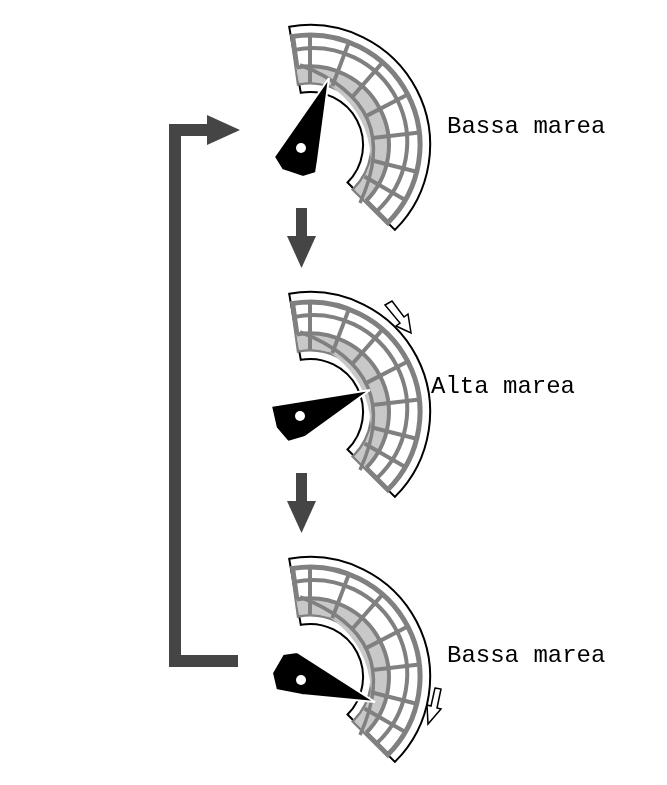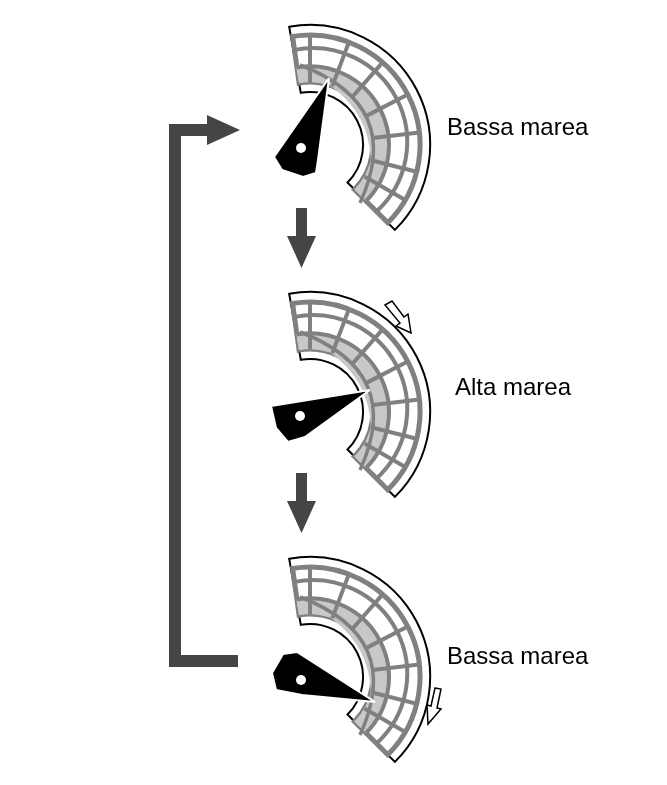--- a/index.html
+++ b/index.html
@@ -1,18 +1,18 @@
 <!DOCTYPE html>
 <html><head>
 <meta charset="utf-8">
 <style>
   html, body { margin:0; padding:0; background:#ffffff; }
   body { width:667px; height:785px; position:relative; overflow:hidden; font-family:"Liberation Sans", sans-serif; }
   #stage { position:absolute; left:0; top:0; width:667px; height:785px; }
-  .label { position:absolute; font-size:24px; color:#000; white-space:nowrap; font-family:Liberation Sans, sans-serif; }
+  .label { position:absolute; font-size:24px; color:#000; white-space:nowrap; font-family:Liberation Mono, monospace; }
 </style>
 </head>
 <body>
 
 <svg id="stage" width="667" height="785" viewBox="0 0 667 785" xmlns="http://www.w3.org/2000/svg">
   <defs>
 
     <g id="fan">
 
       <path d="M -20.8 -118.2 A 120 120 0 0 1 84.9 84.9 L 37.5 37.5 A 53 53 0 0 0 -9.2 -52.2 Z" fill="#ffffff" stroke="#000" stroke-width="2"></path>
@@ -79,14 +79,14 @@
       <path d="M 375 702 L 302 695 L 276 690 L 272 673 L 283 654 L 297 652 Z" fill="#000" stroke="#fff" stroke-width="2"></path>
       <circle cx="301" cy="680" r="5" fill="#fff"></circle>
     </g>
     <g>
       <path d="M 435 688 L 441 689 L 437 708 L 441 709 L 428 724 L 427 705 L 431 706 Z" fill="#fff" stroke="#000" stroke-width="1.5"></path>
     </g>
   </g>
 </svg>
 
 <div class="label" style="left:447px; top:113px;">Bassa marea</div>
-<div class="label" style="left:455px; top:373px;">Alta marea</div>
+<div class="label" style="left:431px; top:373px;">Alta marea</div>
 <div class="label" style="left:447px; top:642px;">Bassa marea</div>
 
 </body></html>

